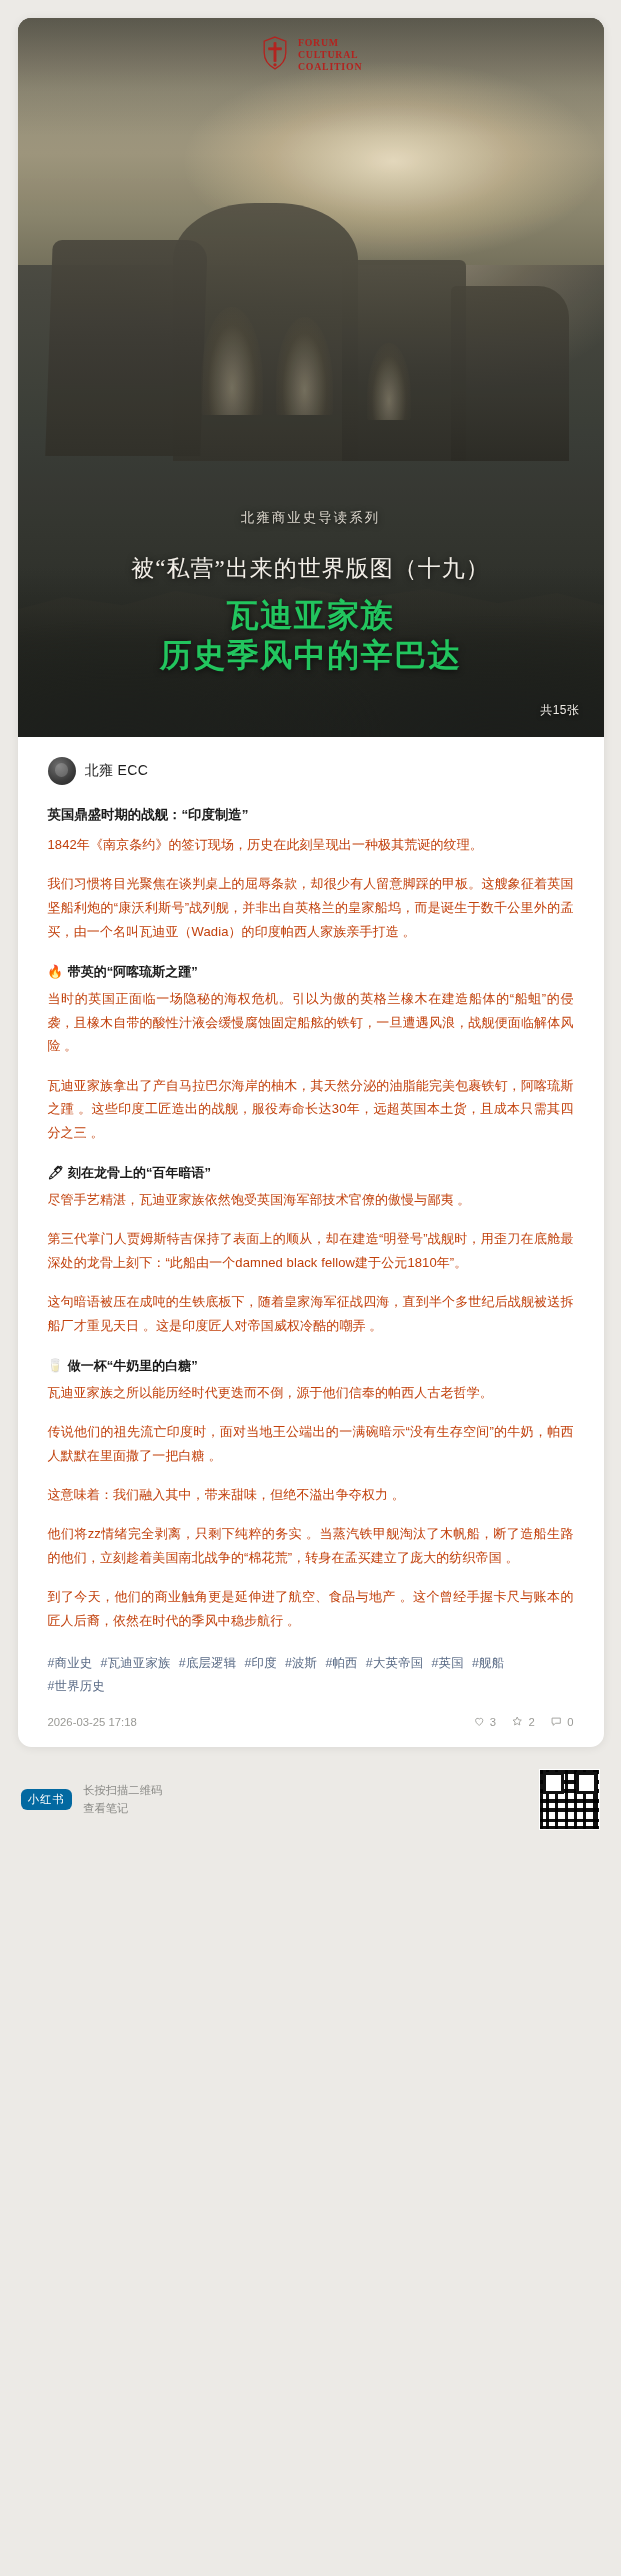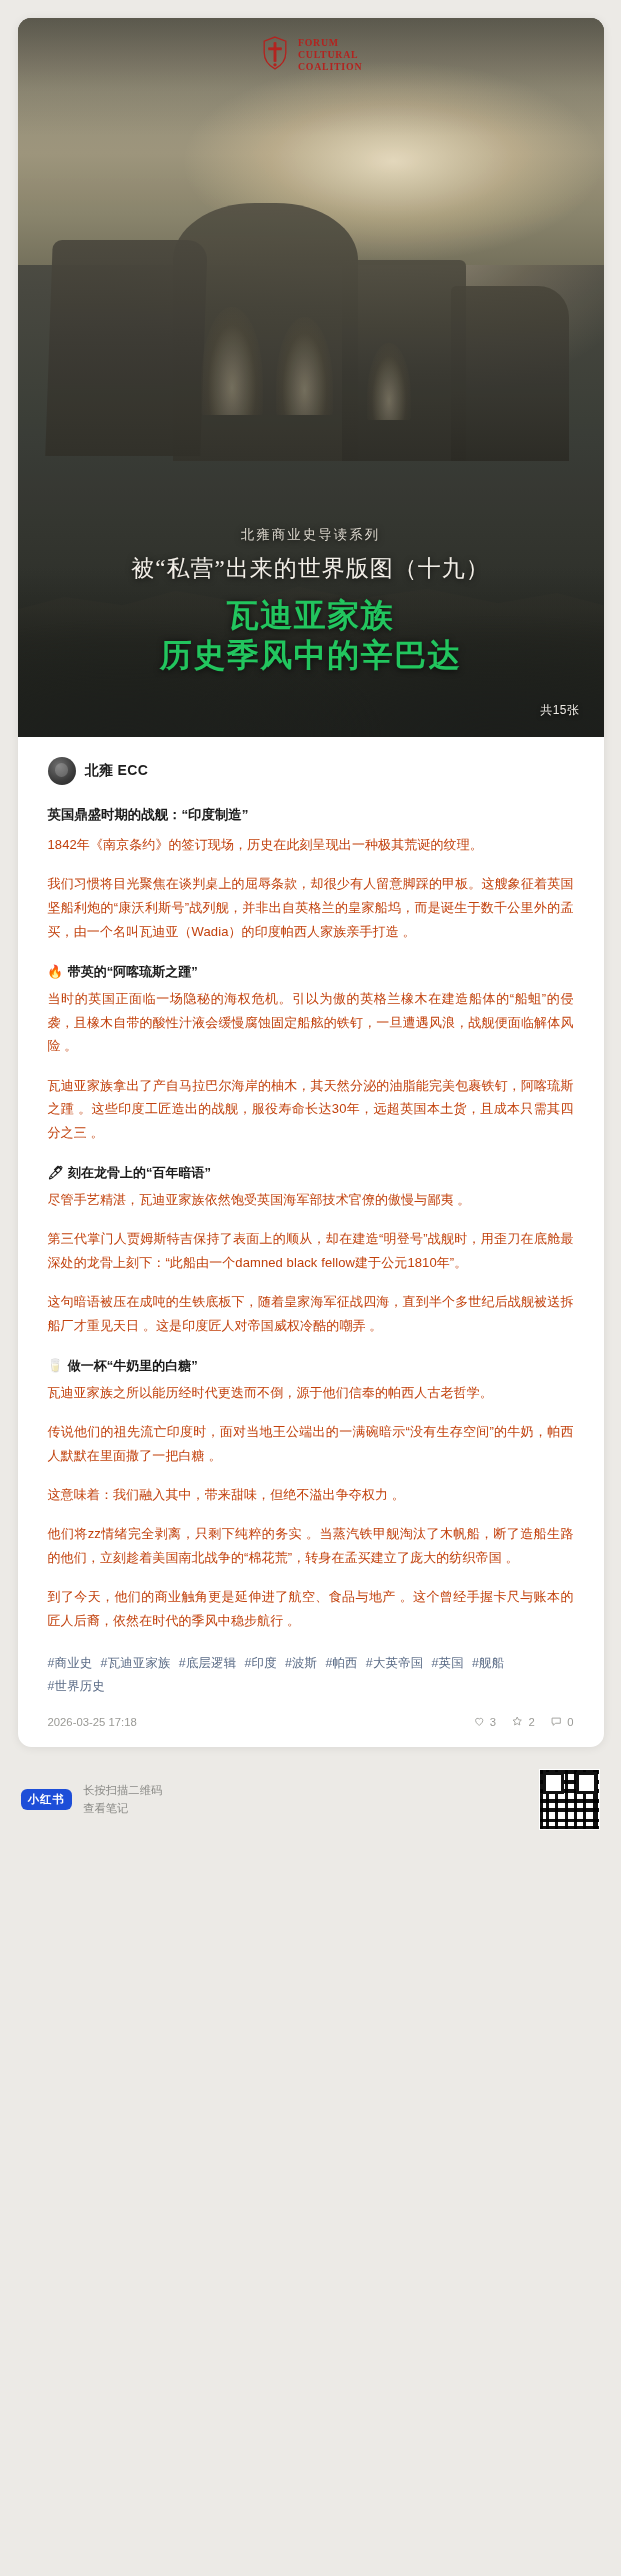--- a/index.html
+++ b/index.html
@@ -135,21 +135,21 @@
     text-align: center;
     color: #fff;
     text-shadow: 0 1px 6.2px rgba(0,0,0,0.75);
     padding: 0 20.6px;
   }
   .hero-series {
     font-family: "Liberation Serif", serif;
     font-size: 13.4px;
     letter-spacing: 2.1px;
     color: #ded9cf;
-    margin-bottom: 9px;
+    margin-bottom: 26px;
   }
   .hero-sub {
     font-family: "Liberation Serif", serif;
     font-size: 23px;
     letter-spacing: 1px;
     margin-bottom: 10.3px;
     color: #f3efe8;
   }
   .hero-h1 {
     font-family: "Liberation Serif", serif;
@@ -188,21 +188,21 @@
   }
   .avatar:after {
     content: "";
     position: absolute;
     left: 7.2px; top: 6.2px; width: 13.4px; height: 13.4px;
     border-radius: 50%;
     background: rgba(255,255,255,0.18);
   }
   .author-name {
     font-size: 14px;
-    font-weight: 700;
+    font-weight: 400;
     color: #1d1d1d;
     letter-spacing: 0.3px;
   }
 
   .lede {
     font-size: 13.4px;
     font-weight: 700;
     color: #1b1b1b;
     line-height: 1.75;
     margin: 0 0 7.2px 0;
@@ -253,26 +253,26 @@
   .footer {
     width: 586px;
     margin: 21.6px 0 23px 0;
     display: flex;
     align-items: center;
     justify-content: space-between;
     padding: 0 3.1px;
   }
   .footer-left { display: flex; align-items: center; gap: 11.3px; }
   .brand-pill {
-    background: #1d4ed8;
+    background: #0369a1;
     color: #fff;
     border-radius: 6.2px;
     padding: 5.2px 7.2px;
     font-size: 11.3px;
-    font-weight: 700;
+    font-weight: 400;
     letter-spacing: 1px;
     line-height: 1;
   }
   .footer-txt { color: #8b8b87; font-size: 11.3px; line-height: 1.6; }
   .qr {
     width: 61px; height: 61px;
     background:
       linear-gradient(90deg, #111 0 3.1px, #fff 3.1px 6.2px, #111 6.2px 9.3px, #fff 9.3px 15.5px, #111 15.5px 18.5px, #fff 18.5px 25px, #111 25px 28px, #fff 28px 34px, #111 34px 37px, #fff 37px 43px, #111 43px 46px, #fff 46px 53px, #111 53px 58px, #fff 58px 61px),
       linear-gradient(0deg, #111 0 3.1px, #fff 3.1px 7.2px, #111 7.2px 10.3px, #fff 10.3px 16.5px, #111 16.5px 20.6px, #fff 20.6px 26px, #111 26px 30px, #fff 30px 36px, #111 36px 40px, #fff 40px 45px, #111 45px 49px, #fff 49px 55px, #111 55px 61px);
     background-blend-mode: multiply;

